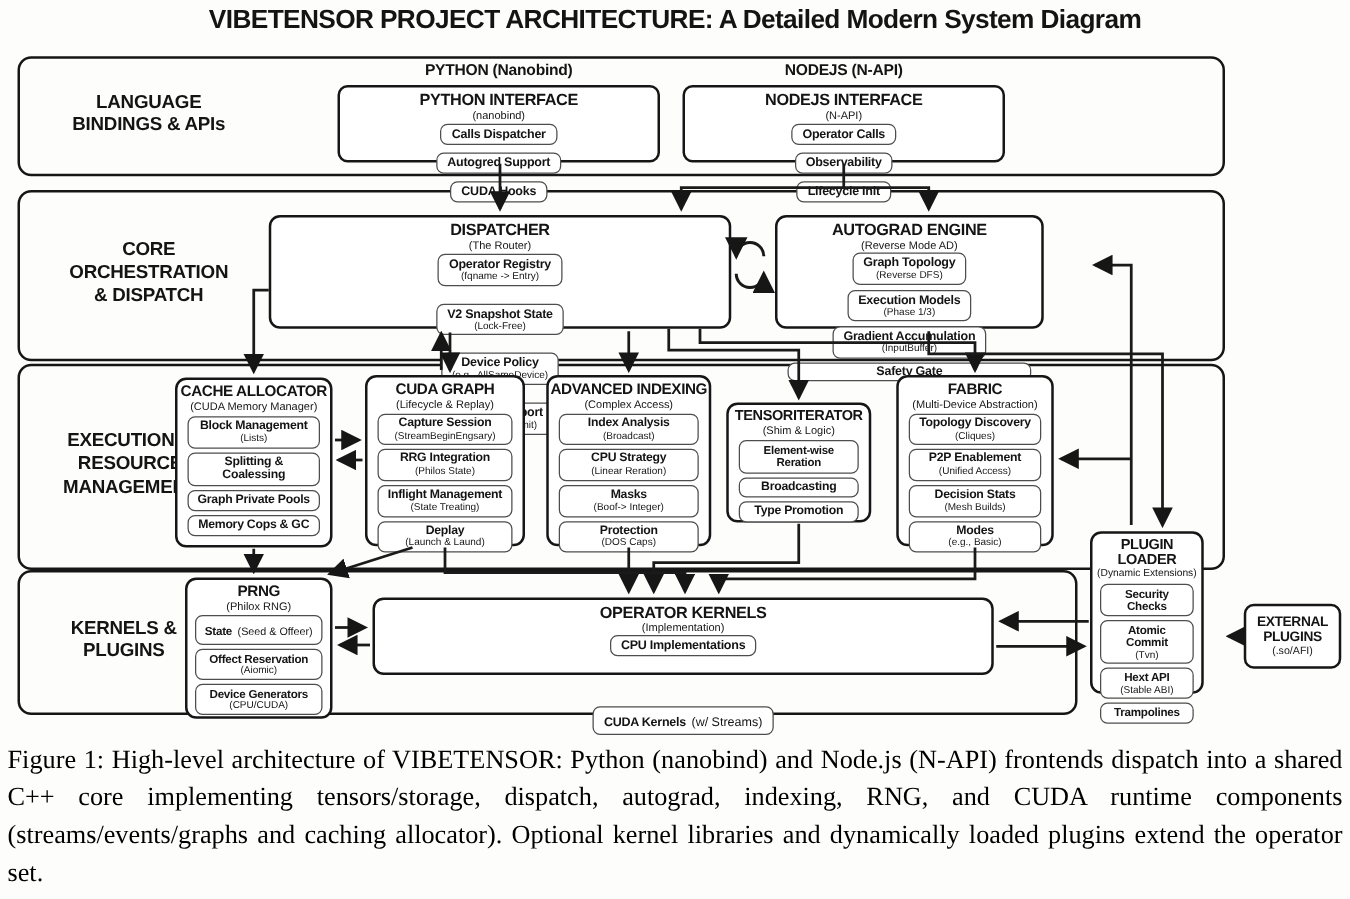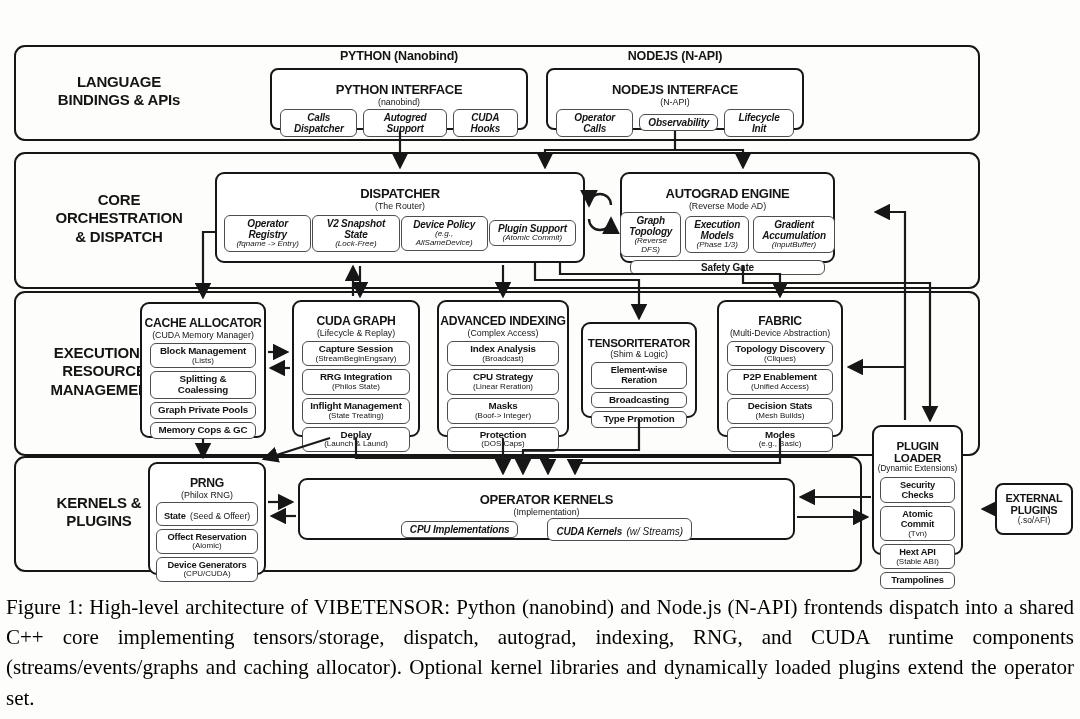--- a/index.html
+++ b/index.html
@@ -6,26 +6,26 @@
   .stage{position:relative;width:1080px;height:719px;background:#fdfdfb;overflow:hidden;
          font-family:"Liberation Sans","DejaVu Sans",sans-serif;color:#141414;}
   .title{position:absolute;top:4px;left:0;width:100%;text-align:center;
          font-size:21px;font-weight:bold;letter-spacing:-0.5px;}
   .band{position:absolute;border:2.6px solid #161616;border-radius:11px;background:transparent;}
   .blabel{position:absolute;display:flex;align-items:center;justify-content:center;text-align:center;
           font-weight:bold;font-size:15px;line-height:1.22;letter-spacing:-0.2px;white-space:pre-line;}
   .glabel{position:absolute;text-align:center;font-weight:bold;font-size:12.5px;letter-spacing:-0.2px;}
   .node{position:absolute;box-sizing:border-box;border:2.6px solid #161616;border-radius:9px;
         background:#fff;display:flex;flex-direction:column;}
-  .hd{text-align:center;padding-top:13px;line-height:1.05;}
+  .hd{text-align:center;padding-top:3px;line-height:1.05;}
   .ttl{font-weight:bold;font-size:13px;letter-spacing:-0.3px;}
   .ttl.sm{font-size:12.2px;}
   .sub{font-size:8.8px;line-height:1.15;}
   .chips{display:flex;flex:1;}
-  .chips.row{flex-direction:row;justify-content:center;align-items:center;gap:6px;padding:2px 8px 6px;font-style:italic;}
+  .chips.row{flex-direction:column;justify-content:center;align-items:center;gap:6px;padding:2px 8px 6px;}
   .chips.col{flex-direction:column;justify-content:space-evenly;gap:3px;padding:3px 8px 7px;}
   .chip{box-sizing:border-box;border:1.4px solid #4d4d4d;border-radius:6px;background:#fff;
         text-align:center;padding:2px 4px;line-height:1.1;}
   .chip .t{font-weight:bold;font-size:9.8px;display:block;letter-spacing:-0.2px;}
   .chip .s{font-size:8px;display:block;}
   .chip.inline .t,.chip.inline .s{display:inline;}
   .chip.inline .s{font-size:8.6px;}
   .chips.row .chip{padding:2px 8px;}
   .chips.row .chip .t{font-size:10px;}
   .chip.flex1{flex:1;}
@@ -40,20 +40,21 @@
   .overlay{position:absolute;left:0;top:0;pointer-events:none;}
   .caption{position:absolute;left:0;top:592px;width:1080px;box-sizing:border-box;padding:0 6px;
            font-family:"Liberation Serif","DejaVu Serif",serif;font-size:21px;line-height:1.44;
            color:#000;text-align:justify;}
 </style>
 </head>
 <body>
 
 <div class="stage">
 
+  <div class="title">VIBETENSOR PROJECT ARCHITECTURE: A Detailed Modern System Diagram</div>
 
   <div class="band" style="left:14px;top:45px;width:962px;height:92px"></div>
   <div class="band" style="left:14px;top:152px;width:962px;height:133px"></div>
   <div class="band" style="left:14px;top:291px;width:962px;height:161px"></div>
   <div class="band" style="left:14px;top:456px;width:844px;height:112px"></div>
 
   <div class="blabel" style="left:24px;top:45px;width:190px;height:92px">LANGUAGE
 BINDINGS &amp; APIs</div>
   <div class="blabel" style="left:24px;top:152px;width:190px;height:133px">CORE
 ORCHESTRATION
@@ -100,21 +101,21 @@
           <span class="t">Lifecycle Init</span>
         </div>
     </div>
   </div>
 
   <div class="node" style="left:215px;top:172px;width:370px;height:91px">
     <div class="hd">
       <div class="ttl">DISPATCHER</div>
       <div class="sub">(The Router)</div>
     </div>
-    <div class="chips row" style="gap:1px;padding:2px 7px 7px">
+    <div class="chips row" style="gap:14px;padding:2px 7px 7px">
       <div class="chip flex1">
         <span class="t">Operator Registry</span>
           <span class="s">(fqname -&gt; Entry)</span>
         </div>
       <div class="chip flex1">
         <span class="t">V2 Snapshot State</span>
           <span class="s">(Lock-Free)</span>
         </div>
       <div class="chip flex1">
         <span class="t">Device Policy</span>
@@ -305,21 +306,21 @@
           <span class="s">(CPU/CUDA)</span>
         </div>
     </div>
   </div>
 
   <div class="node" style="left:298px;top:478px;width:497px;height:62px">
     <div class="hd">
       <div class="ttl">OPERATOR KERNELS</div>
       <div class="sub">(Implementation)</div>
     </div>
-    <div class="chips row" style="gap:29px;padding:1px 8px 7px">
+    <div class="chips row" style="gap:40px;padding:1px 8px 7px">
       <div class="chip opk">
           <span class="t">CPU Implementations</span>
         </div>
       <div class="chip opk inline"><span class="t">CUDA Kernels</span> <span class="s" style="font-size:10px">(w/ Streams)</span></div>
     </div>
   </div>
 
   <div class="ext" style="left:995px;top:483px;width:78px;height:52px">
     <div class="ttl">EXTERNAL
 PLUGINS</div>

